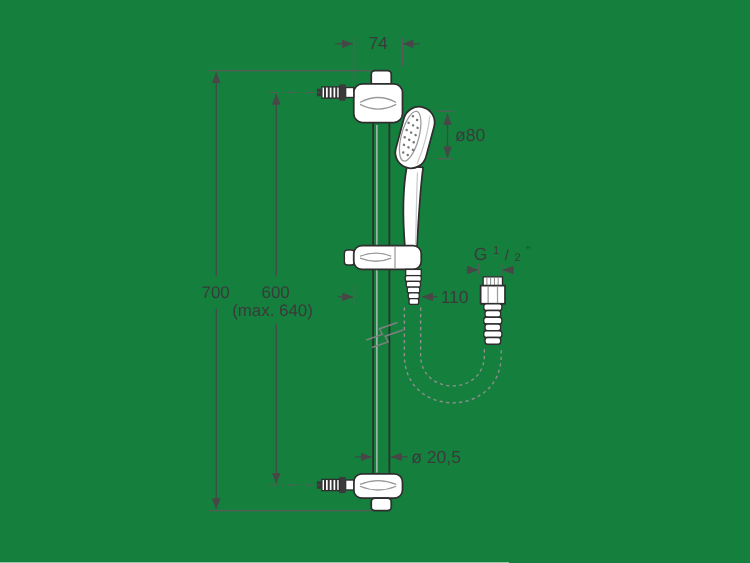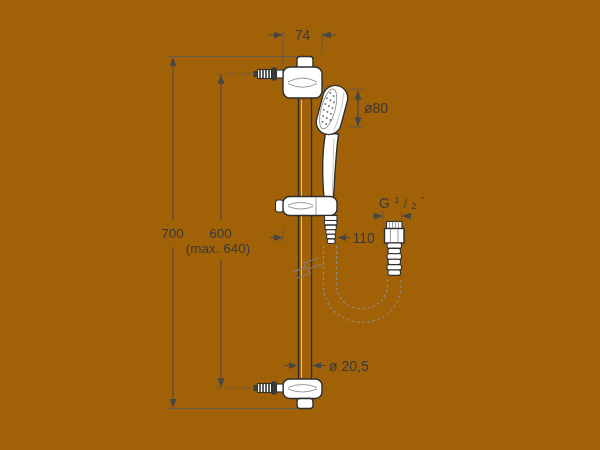--- a/index.html
+++ b/index.html
@@ -1,16 +1,16 @@
 <!DOCTYPE html>
 <html><head>
 <meta charset="utf-8">
 <style>
   html,body{margin:0;padding:0;background:#ffffff;}
-  .canvas{position:relative;width:600px;height:450px;background:#a16207;overflow:hidden;
+  .canvas{position:relative;width:600px;height:450px;background:#15803d;overflow:hidden;
           font-family:"Liberation Sans",sans-serif;}
   svg{position:absolute;left:0;top:0;}
   text{fill:#3a3a3a;font-family:"Liberation Sans",sans-serif;}
   .dimtxt{font-size:13.5px;}
   .dimtxt-lg{font-size:14px;}
   .outline{stroke:#2e2e2e;stroke-width:1.4;fill:#ffffff;}
   .thin{stroke:#2e2e2e;stroke-width:1.1;fill:#ffffff;}
   .shade{stroke:#9a9a9a;stroke-width:1;fill:none;}
   .lightshade{stroke:#c9c9c9;stroke-width:1;fill:none;}
   .dimline{stroke:#474747;stroke-width:1;fill:none;}

